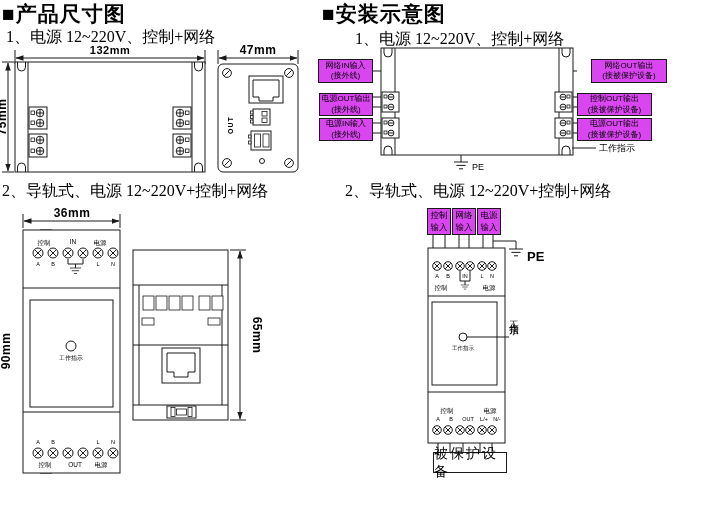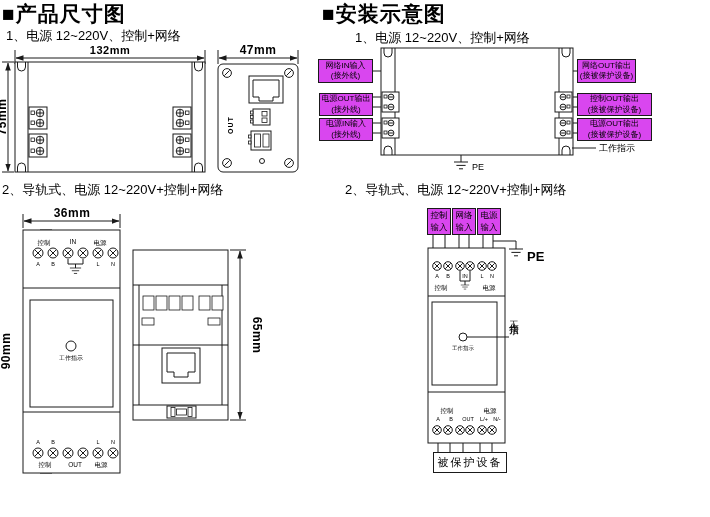--- a/index.html
+++ b/index.html
@@ -1,27 +1,27 @@
 <!DOCTYPE html>
 <html><head>
 <meta charset="utf-8">
 <style>
   *{margin:0;padding:0;box-sizing:border-box}
   html,body{background:#fff}
   body{font-family:"Liberation Sans",sans-serif;color:#000}
   .canvas{position:relative;width:710px;height:517px;background:#fff;overflow:hidden}
   .abs{position:absolute;white-space:nowrap}
   .title{font-size:21px;font-weight:bold;letter-spacing:1px}
-  .subtitle{font-size:13px;font-family:Liberation Sans, sans-serif}
+  .subtitle{font-size:16px;font-family:Liberation Serif, serif}
   .lblbox{position:absolute;border:1px solid #1a1a1a;background:#d946ef;display:flex;flex-direction:column;
           align-items:center;justify-content:center;text-align:center;font-size:8px;line-height:1.3}
   .inbox{font-size:8.5px;line-height:1.35}
   .vtext{position:absolute;writing-mode:vertical-rl;text-orientation:upright;font-size:9.5px;letter-spacing:2px}
   .pbox{position:absolute;border:1px solid #1a1a1a;background:#fff;display:flex;align-items:center;
-        justify-content:center;font-size:11px;letter-spacing:2px}
+        justify-content:center;font-size:14px;letter-spacing:2px}
   svg{position:absolute;left:0;top:0}
   .ln{stroke:#1a1a1a;stroke-width:1;fill:none}
   .fw{stroke:#1a1a1a;stroke-width:1;fill:#fff}
   .sq{stroke:#1a1a1a;stroke-width:0.8;fill:#fff}
   svg text{fill:#000;font-family:"Liberation Sans",sans-serif}
   .t55{font-size:5.5px}.t6{font-size:6px}.t65{font-size:6.5px}
   .t7{font-size:7px;font-weight:bold;letter-spacing:1px}
   .t9{font-size:9px}
   .t11{font-size:11px;font-weight:bold;letter-spacing:0.5px}
   .t12{font-size:12px;font-weight:bold;letter-spacing:0.5px}
@@ -318,21 +318,21 @@
 </div>
 <div class="lblbox" style="left:319px;top:93px;width:54px;height:23px">
   <span>电源OUT输出</span>
   <span>(接外线)</span>
 </div>
 <div class="lblbox" style="left:319px;top:118px;width:54px;height:23px">
   <span>电源IN输入</span>
   <span>(接外线)</span>
 </div>
 
-<div class="lblbox" style="left:577px;top:59px;width:59px;height:24px">
+<div class="lblbox" style="left:591px;top:59px;width:76px;height:24px">
   <span>网络OUT输出</span>
   <span>(接被保护设备)</span>
 </div>
 <div class="lblbox" style="left:577px;top:93px;width:75px;height:23px">
   <span>控制OUT输出</span>
   <span>(接被保护设备)</span>
 </div>
 <div class="lblbox" style="left:577px;top:118px;width:75px;height:23px">
   <span>电源OUT输出</span>
   <span>(接被保护设备)</span>

